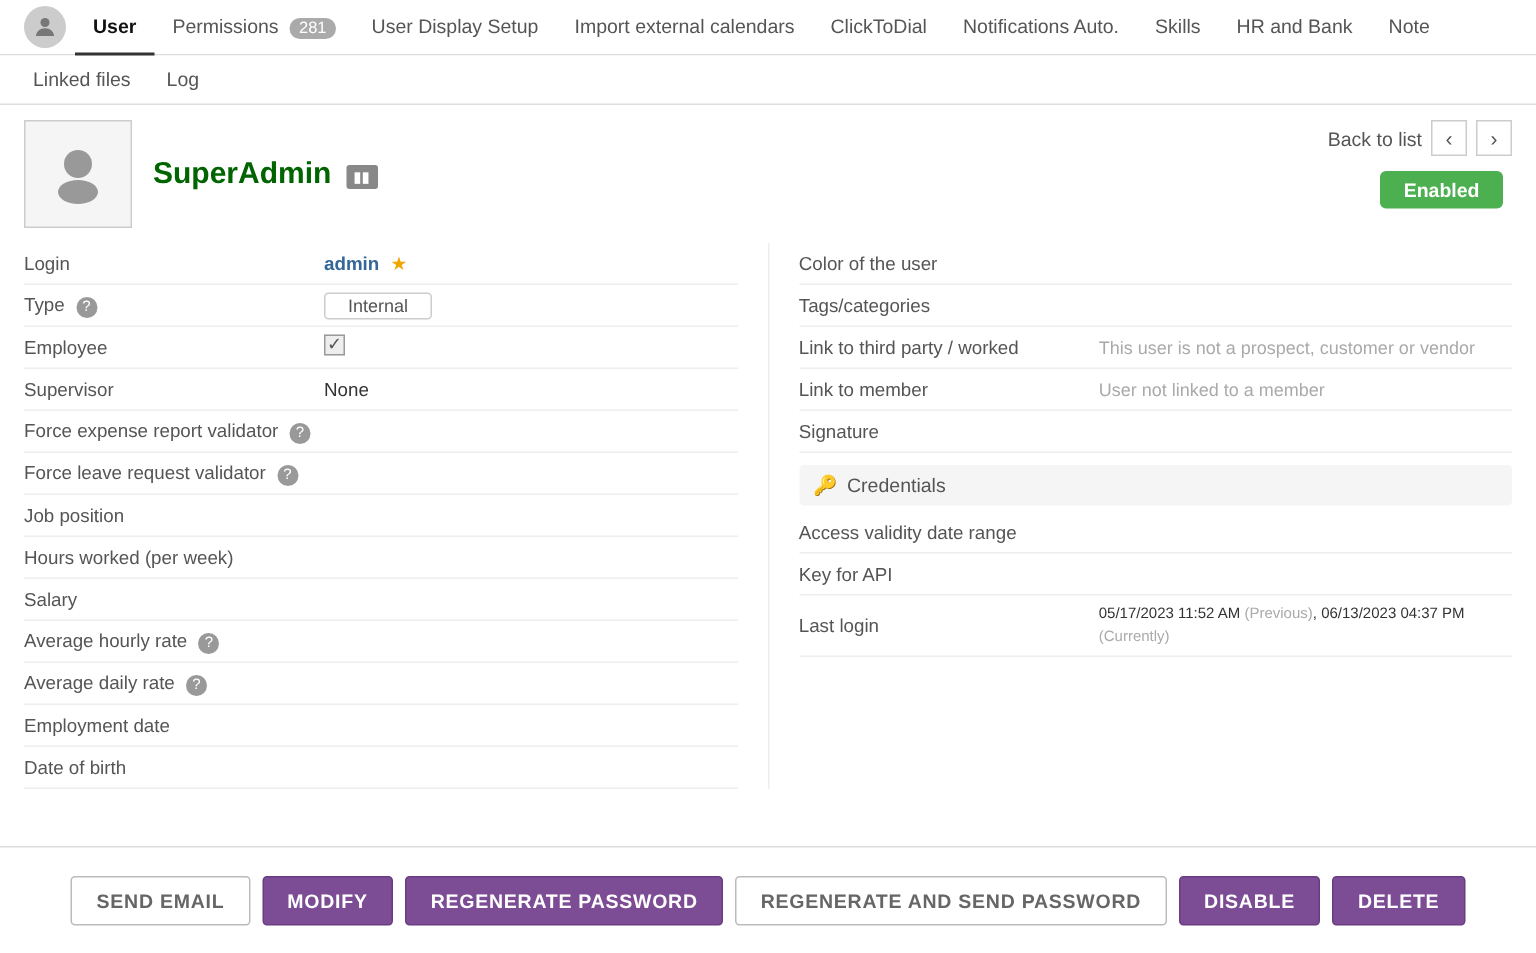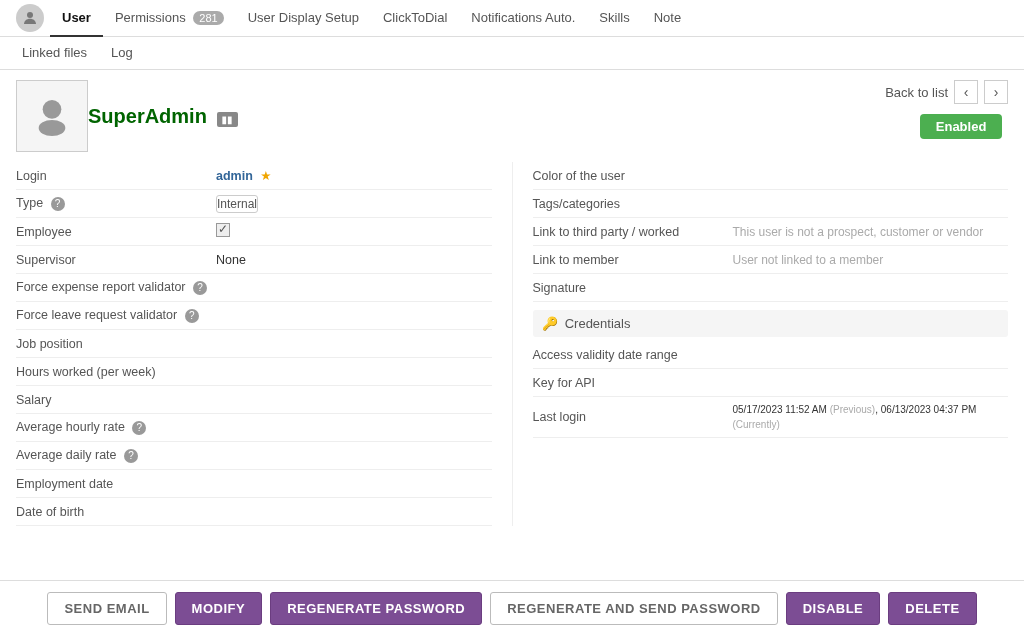--- a/index.html
+++ b/index.html
@@ -72,20 +72,21 @@
     
     .header-row {
       display: flex;
       justify-content: space-between;
       align-items: flex-start;
       margin-bottom: 10px;
     }
     .user-info-row {
       display: flex;
       align-items: center;
+      gap: 14px;
     }
     .avatar-box {
       width: 72px;
       height: 72px;
       border: 1px solid #ccc;
       display: flex; align-items: center; justify-content: center;
       background: #f5f5f5;
       flex-shrink: 0;
     }
     .avatar-person {
@@ -179,21 +180,21 @@
     .login-value {
       color: #336699;
       font-weight: bold;
     }
     .star-icon {
       color: #f0a500;
       margin-left: 4px;
     }
     .internal-badge {
       border: 1px solid #ccc;
-      padding: 1px 0;
+      padding: 1px 15px;
       border-radius: 3px;
       font-size: 12px;
       color: #555;
     }
     .checkbox-checked {
       display: inline-block;
       width: 14px;
       height: 14px;
       border: 1px solid #999;
       background: #eee;
@@ -240,21 +241,21 @@
     .key-icon {
       font-size: 13px;
     }
 
     
     .bottom-toolbar {
       position: fixed;
       bottom: 0;
       left: 0;
       right: 0;
-      height: 55px;
+      height: 71px;
       background: #fff;
       border-top: 1px solid #ddd;
       display: flex;
       align-items: center;
       justify-content: center;
       gap: 8px;
       padding: 0 20px;
     }
     .btn {
       padding: 8px 16px;
@@ -293,23 +294,25 @@
         <circle cx="12" cy="8" r="4"></circle>
         <path d="M4 20c0-4 3.6-7 8-7s8 3 8 7"></path>
       </svg>
   </div>
   <div class="tab active">User</div>
   <div class="tab">
     <span>Permissions</span>
     <span class="tab-badge">281</span>
   </div>
   <div class="tab">User Display Setup</div>
+  <div class="tab">Import external calendars</div>
   <div class="tab">ClickToDial</div>
   <div class="tab">Notifications Auto.</div>
   <div class="tab">Skills</div>
+  <div class="tab">HR and Bank</div>
   <div class="tab">Note</div>
 </div>
 
 <div class="sub-tabs-bar">
   <div class="sub-tab">Linked files</div>
   <div class="sub-tab">Log</div>
 </div>
 
 <div class="main-content">
 

